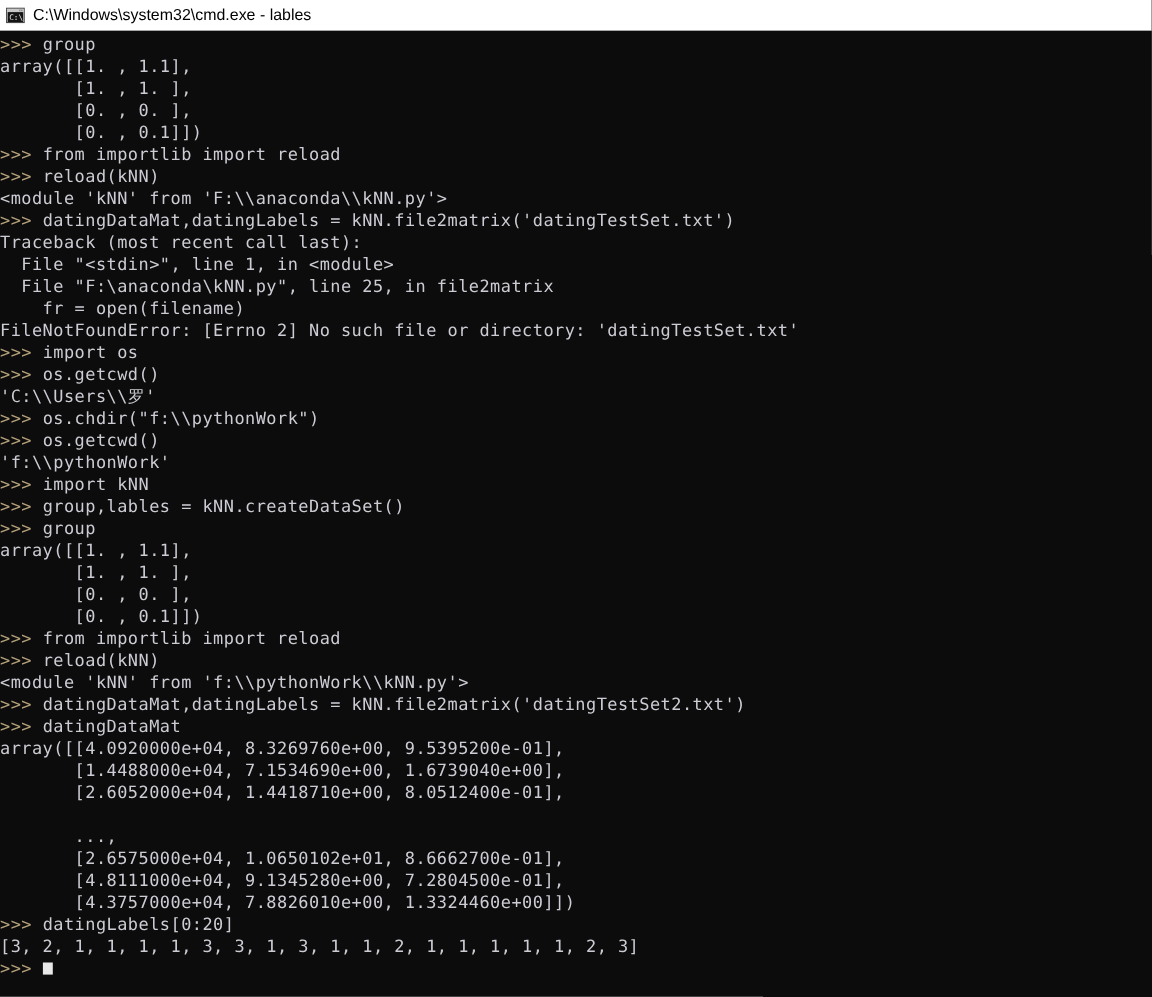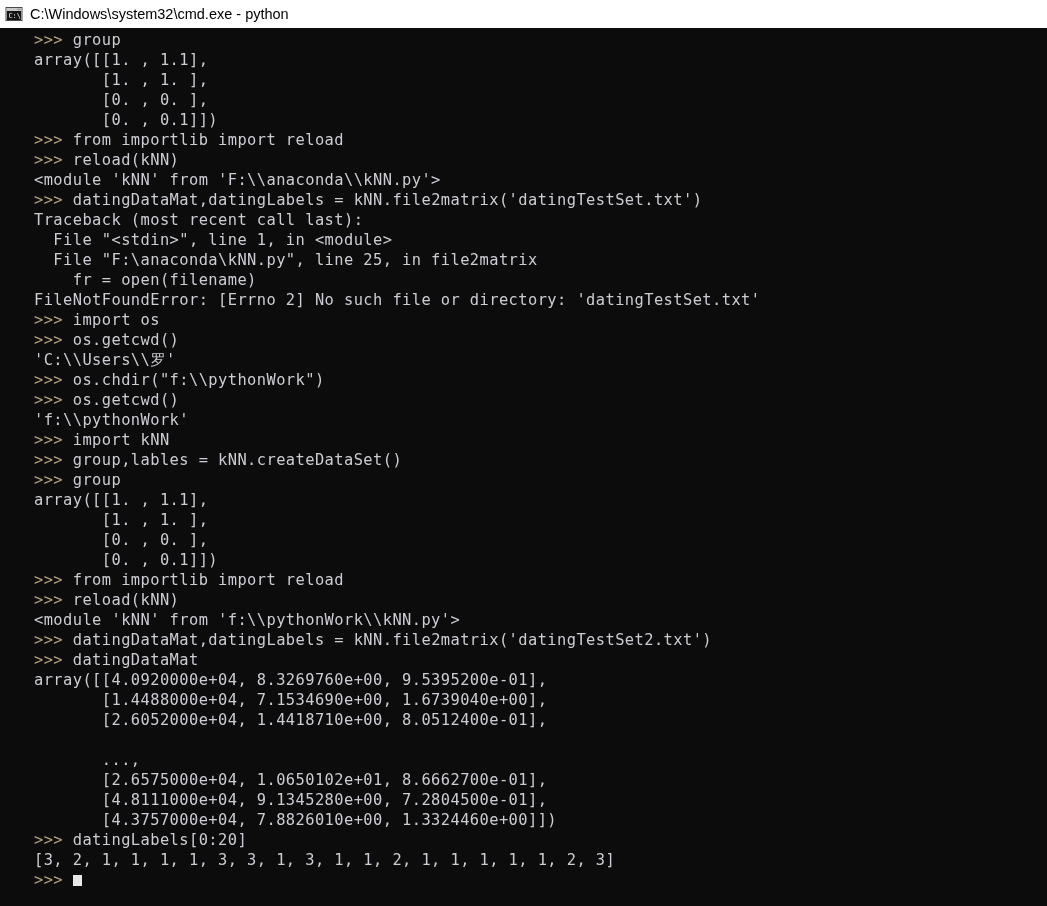--- a/index.html
+++ b/index.html
@@ -64,21 +64,20 @@
   #console-text {
     position: absolute;
     top: 2px;
     left: 0px;
     font-family: "DejaVu Sans Mono", "Liberation Mono", monospace;
     font-size: 15.4px;
     line-height: 20px;
     letter-spacing: 0.42px;
     color: #ccccd4;
     white-space: pre;
-    padding-left: 34px;
   }
   .line {
     height: 20px;
     white-space: pre;
   }
   .prompt {
     color: #b4a07a;
   }
   .cursor {
     display: inline-block;
@@ -109,21 +108,21 @@
     <span id="title-icon">
       <svg width="20" height="20" viewBox="0 0 20 20">
         <rect x="2" y="3.5" width="16" height="13" fill="#d9d9d9" stroke="#4a4a4a" stroke-width="1"></rect>
         <rect x="2.5" y="4" width="15" height="3" fill="#c8c8c8"></rect>
         <rect x="3" y="7" width="14" height="9" fill="#151515"></rect>
         <text x="4.4" y="14" font-family="DejaVu Sans Mono, monospace" font-size="7" fill="#e8e8e8">C:\</text>
         <rect x="13.5" y="4.6" width="1.2" height="1.6" fill="#8d8d8d"></rect>
         <rect x="15.2" y="4.6" width="1.2" height="1.6" fill="#8d8d8d"></rect>
       </svg>
     </span>
-    <span id="title-text">C:\Windows\system32\cmd.exe - python</span>
+    <span id="title-text">C:\Windows\system32\cmd.exe - lables</span>
   </div>
 
   <div id="console">
     <div id="console-text"><div class="line"><span class="prompt">&gt;&gt;&gt; </span><span>group</span></div><div class="line"><span>array([[1. , 1.1],</span></div><div class="line"><span>       [1. , 1. ],</span></div><div class="line"><span>       [0. , 0. ],</span></div><div class="line"><span>       [0. , 0.1]])</span></div><div class="line"><span class="prompt">&gt;&gt;&gt; </span><span>from importlib import reload</span></div><div class="line"><span class="prompt">&gt;&gt;&gt; </span><span>reload(kNN)</span></div><div class="line"><span>&lt;module 'kNN' from 'F:\\anaconda\\kNN.py'&gt;</span></div><div class="line"><span class="prompt">&gt;&gt;&gt; </span><span>datingDataMat,datingLabels = kNN.file2matrix('datingTestSet.txt')</span></div><div class="line"><span>Traceback (most recent call last):</span></div><div class="line"><span>  File "&lt;stdin&gt;", line 1, in &lt;module&gt;</span></div><div class="line"><span>  File "F:\anaconda\kNN.py", line 25, in file2matrix</span></div><div class="line"><span>    fr = open(filename)</span></div><div class="line"><span>FileNotFoundError: [Errno 2] No such file or directory: 'datingTestSet.txt'</span></div><div class="line"><span class="prompt">&gt;&gt;&gt; </span><span>import os</span></div><div class="line"><span class="prompt">&gt;&gt;&gt; </span><span>os.getcwd()</span></div><div class="line"><span>'C:\\Users\\罗'</span></div><div class="line"><span class="prompt">&gt;&gt;&gt; </span><span>os.chdir("f:\\pythonWork")</span></div><div class="line"><span class="prompt">&gt;&gt;&gt; </span><span>os.getcwd()</span></div><div class="line"><span>'f:\\pythonWork'</span></div><div class="line"><span class="prompt">&gt;&gt;&gt; </span><span>import kNN</span></div><div class="line"><span class="prompt">&gt;&gt;&gt; </span><span>group,lables = kNN.createDataSet()</span></div><div class="line"><span class="prompt">&gt;&gt;&gt; </span><span>group</span></div><div class="line"><span>array([[1. , 1.1],</span></div><div class="line"><span>       [1. , 1. ],</span></div><div class="line"><span>       [0. , 0. ],</span></div><div class="line"><span>       [0. , 0.1]])</span></div><div class="line"><span class="prompt">&gt;&gt;&gt; </span><span>from importlib import reload</span></div><div class="line"><span class="prompt">&gt;&gt;&gt; </span><span>reload(kNN)</span></div><div class="line"><span>&lt;module 'kNN' from 'f:\\pythonWork\\kNN.py'&gt;</span></div><div class="line"><span class="prompt">&gt;&gt;&gt; </span><span>datingDataMat,datingLabels = kNN.file2matrix('datingTestSet2.txt')</span></div><div class="line"><span class="prompt">&gt;&gt;&gt; </span><span>datingDataMat</span></div><div class="line"><span>array([[4.0920000e+04, 8.3269760e+00, 9.5395200e-01],</span></div><div class="line"><span>       [1.4488000e+04, 7.1534690e+00, 1.6739040e+00],</span></div><div class="line"><span>       [2.6052000e+04, 1.4418710e+00, 8.0512400e-01],</span></div><div class="line"></div><div class="line"><span>       ...,</span></div><div class="line"><span>       [2.6575000e+04, 1.0650102e+01, 8.6662700e-01],</span></div><div class="line"><span>       [4.8111000e+04, 9.1345280e+00, 7.2804500e-01],</span></div><div class="line"><span>       [4.3757000e+04, 7.8826010e+00, 1.3324460e+00]])</span></div><div class="line"><span class="prompt">&gt;&gt;&gt; </span><span>datingLabels[0:20]</span></div><div class="line"><span>[3, 2, 1, 1, 1, 1, 3, 3, 1, 3, 1, 1, 2, 1, 1, 1, 1, 1, 2, 3]</span></div><div class="line"><span class="prompt">&gt;&gt;&gt; </span><span class="cursor"></span></div></div>
   </div>
 
 
 </div>
 
 </body></html>

